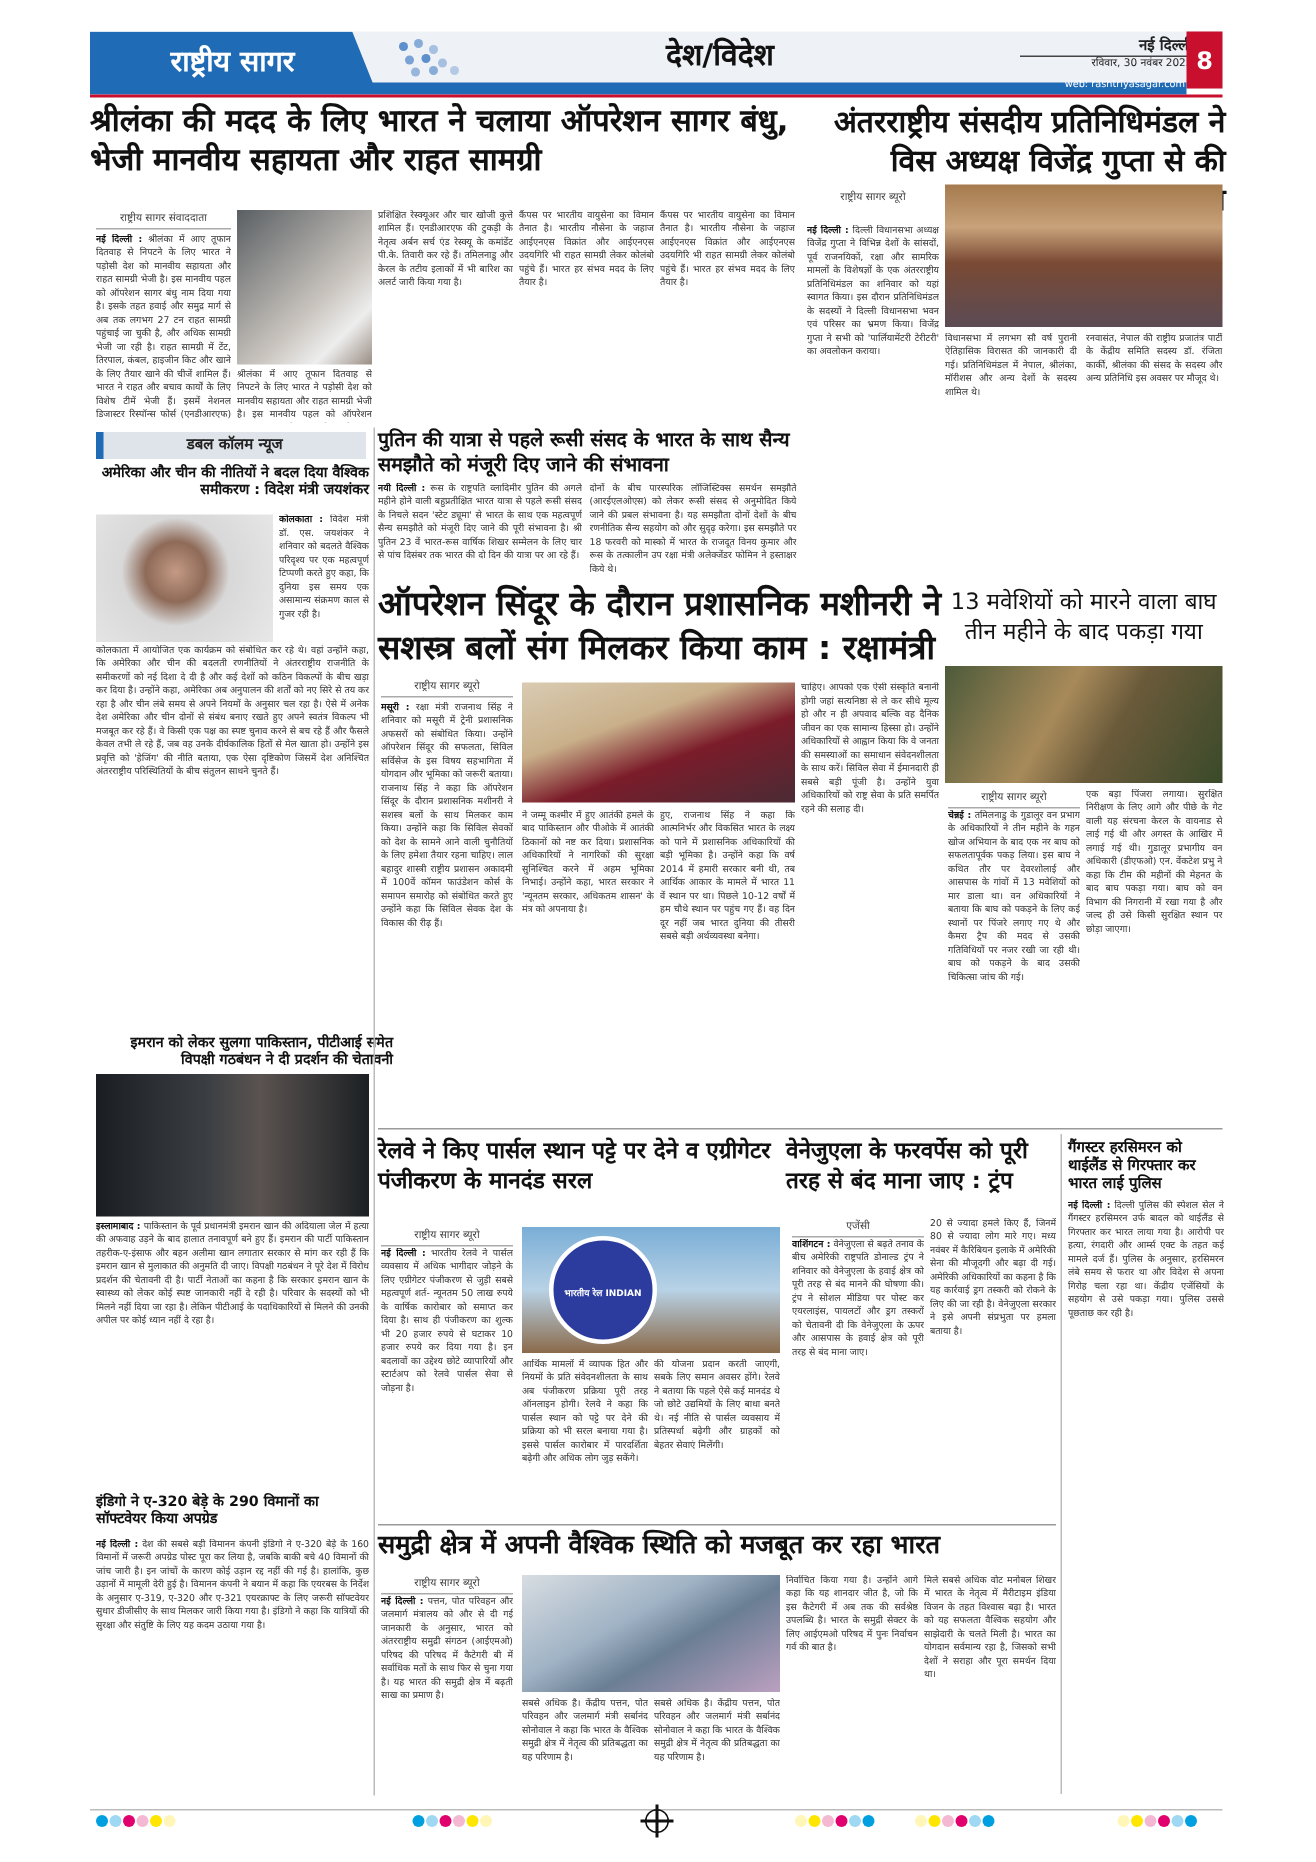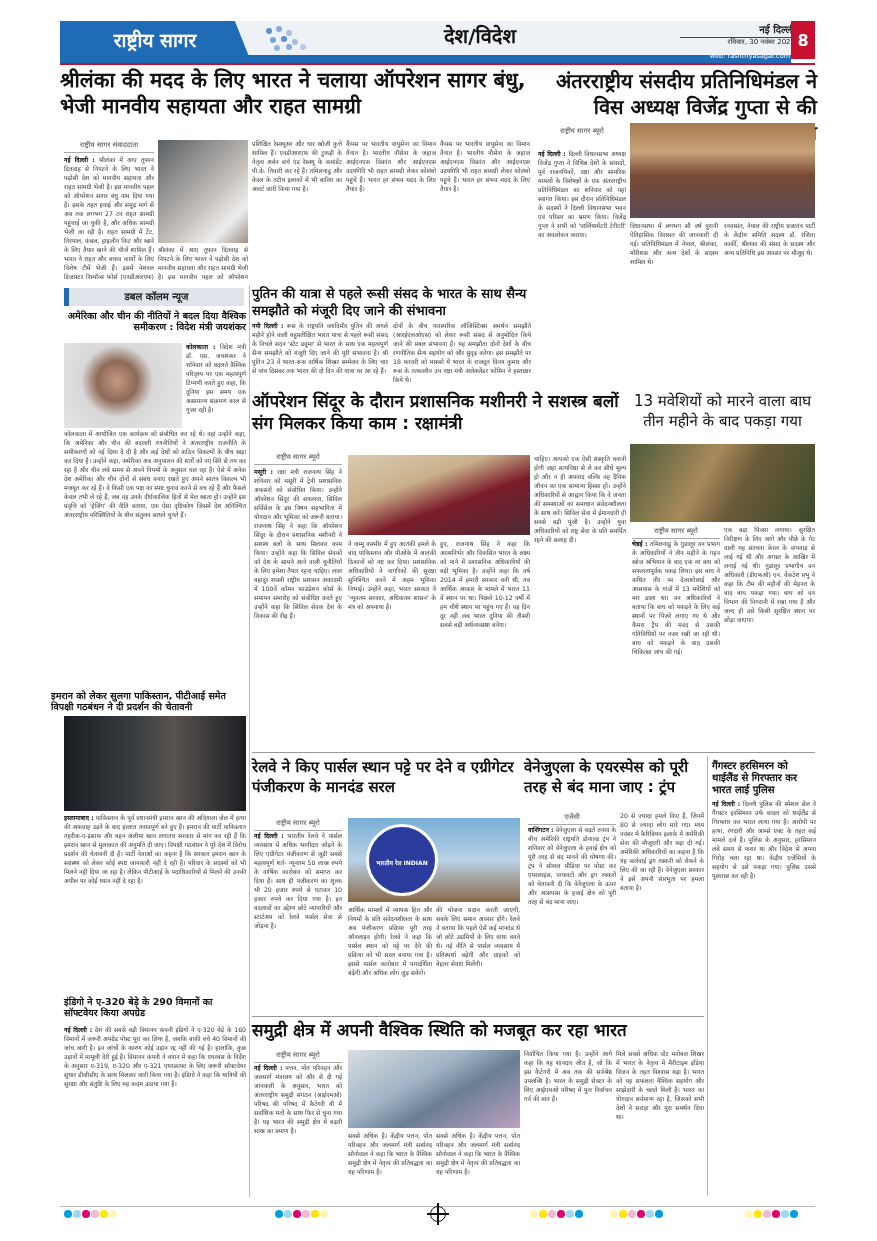--- a/index.html
+++ b/index.html
@@ -66,33 +66,33 @@
 <div class="abs photo" style="left:630px;top:123px;width:185px;height:95px;background:linear-gradient(180deg,#a57a4e 0%,#c8a27a 30%,#7a4a34 55%,#5b4b55 100%)"></div>
 <div class="abs body" style="left:630px;top:222px;width:88px;height:168px">विधानसभा में लगभग सौ वर्ष पुरानी ऐतिहासिक विरासत की जानकारी दी गई। प्रतिनिधिमंडल में नेपाल, श्रीलंका, मॉरीशस और अन्य देशों के सदस्य शामिल थे।</div>
 <div class="abs body" style="left:724px;top:222px;width:91px;height:168px">रनवासंत, नेपाल की राष्ट्रीय प्रजातंत्र पार्टी के केंद्रीय समिति सदस्य डॉ. रंजिता कार्की, श्रीलंका की संसद के सदस्य और अन्य प्रतिनिधि इस अवसर पर मौजूद थे।</div>
 
 <div class="abs dcbar">डबल कॉलम न्यूज</div>
 <div class="abs h1" style="left:64px;top:310px;width:182px;font-size:9.5px;text-align:right">अमेरिका और चीन की नीतियों ने बदल दिया वैश्विक समीकरण : विदेश मंत्री जयशंकर</div>
 <div class="abs photo" style="left:64px;top:343px;width:118px;height:85px;background:radial-gradient(circle at 45% 45%,#c49a84 0,#8e6a58 25%,#d8d8d8 45%,#e8e8e8 100%)"></div>
 <div class="abs body" style="left:186px;top:343px;width:60px;height:85px"><b>कोलकाता :</b> <span>विदेश मंत्री डॉ. एस. जयशंकर ने शनिवार को बदलते वैश्विक परिदृश्य पर एक महत्वपूर्ण टिप्पणी करते हुए कहा, कि दुनिया इस समय एक असामान्य संक्रमण काल से गुजर रही है।</span></div>
 <div class="abs body" style="left:64px;top:430px;width:182px;height:258px">कोलकाता में आयोजित एक कार्यक्रम को संबोधित कर रहे थे। वहां उन्होंने कहा, कि अमेरिका और चीन की बदलती रणनीतियों ने अंतरराष्ट्रीय राजनीति के समीकरणों को नई दिशा दे दी है और कई देशों को कठिन विकल्पों के बीच खड़ा कर दिया है। उन्होंने कहा, अमेरिका अब अनुपालन की शर्तों को नए सिरे से तय कर रहा है और चीन लंबे समय से अपने नियमों के अनुसार चल रहा है। ऐसे में अनेक देश अमेरिका और चीन दोनों से संबंध बनाए रखते हुए अपने स्वतंत्र विकल्प भी मजबूत कर रहे हैं। वे किसी एक पक्ष का स्पष्ट चुनाव करने से बच रहे हैं और फैसले केवल तभी ले रहे हैं, जब वह उनके दीर्घकालिक हितों से मेल खाता हो। उन्होंने इस प्रवृत्ति को 'हेजिंग' की नीति बताया, एक ऐसा दृष्टिकोण जिसमें देश अनिश्चित अंतरराष्ट्रीय परिस्थितियों के बीच संतुलन साधने चुनते हैं।</div>
 
-<div class="abs h1" style="left:51px;top:690px;width:182px;font-size:9.5px;text-align:left">इमरान को लेकर सुलगा पाकिस्तान, पीटीआई समेत विपक्षी गठबंधन ने दी प्रदर्शन की चेतावनी</div>
+<div class="abs h1" style="left:80px;top:690px;width:182px;font-size:9.5px;text-align:right">इमरान को लेकर सुलगा पाकिस्तान, पीटीआई समेत विपक्षी गठबंधन ने दी प्रदर्शन की चेतावनी</div>
 <div class="abs photo" style="left:64px;top:716px;width:182px;height:95px;background:linear-gradient(90deg,#1a1e22,#3a3e42 40%,#5a5350 60%,#1c2024)"></div>
 <div class="abs body" style="left:64px;top:814px;width:182px;height:180px"><b>इस्लामाबाद :</b> <span>पाकिस्तान के पूर्व प्रधानमंत्री इमरान खान की अदियाला जेल में हत्या की अफवाह उड़ने के बाद हालात तनावपूर्ण बने हुए हैं। इमरान की पार्टी पाकिस्तान तहरीक-ए-इंसाफ और बहन अलीमा खान लगातार सरकार से मांग कर रही हैं कि इमरान खान से मुलाकात की अनुमति दी जाए। विपक्षी गठबंधन ने पूरे देश में विरोध प्रदर्शन की चेतावनी दी है। पार्टी नेताओं का कहना है कि सरकार इमरान खान के स्वास्थ्य को लेकर कोई स्पष्ट जानकारी नहीं दे रही है। परिवार के सदस्यों को भी मिलने नहीं दिया जा रहा है। लेकिन पीटीआई के पदाधिकारियों से मिलने की उनकी अपील पर कोई ध्यान नहीं दे रहा है।</span></div>
 
 <div class="abs h1" style="left:64px;top:996px;width:182px;font-size:9.5px;text-align:left">इंडिगो ने ए-320 बेड़े के 290 विमानों का सॉफ्टवेयर किया अपग्रेड</div>
 <div class="abs body" style="left:64px;top:1026px;width:182px;height:168px"><b>नई दिल्ली :</b> <span>देश की सबसे बड़ी विमानन कंपनी इंडिगो ने ए-320 बेड़े के 160 विमानों में जरूरी अपग्रेड पोस्ट पूरा कर लिया है, जबकि बाकी बचे 40 विमानों की जांच जारी है। इन जांचों के कारण कोई उड़ान रद्द नहीं की गई है। हालांकि, कुछ उड़ानों में मामूली देरी हुई है। विमानन कंपनी ने बयान में कहा कि एयरबस के निर्देश के अनुसार ए-319, ए-320 और ए-321 एयरक्राफ्ट के लिए जरूरी सॉफ्टवेयर सुधार डीजीसीए के साथ मिलकर जारी किया गया है। इंडिगो ने कहा कि यात्रियों की सुरक्षा और संतुष्टि के लिए यह कदम उठाया गया है।</span></div>
 <div class="abs vline" style="left:249px;top:285px;height:912px"></div>
 
 <div class="abs h1" style="left:252px;top:286px;width:280px;font-size:13px;line-height:1.3">पुतिन की यात्रा से पहले रूसी संसद के भारत के साथ सैन्य समझौते को मंजूरी दिए जाने की संभावना</div>
 <div class="abs body" style="left:252px;top:322px;width:136px;height:64px"><b>नयी दिल्ली :</b> <span>रूस के राष्ट्रपति व्लादिमीर पुतिन की अगले महीने होने वाली बहुप्रतीक्षित भारत यात्रा से पहले रूसी संसद के निचले सदन 'स्टेट ड्यूमा' से भारत के साथ एक महत्वपूर्ण सैन्य समझौते को मंजूरी दिए जाने की पूरी संभावना है। श्री पुतिन 23 वें भारत-रूस वार्षिक शिखर सम्मेलन के लिए चार से पांच दिसंबर तक भारत की दो दिन की यात्रा पर आ रहे हैं।</span></div>
 <div class="abs body" style="left:393px;top:322px;width:138px;height:64px">दोनों के बीच पारस्परिक लॉजिस्टिक्स समर्थन समझौते (आरईएलओएस) को लेकर रूसी संसद से अनुमोदित किये जाने की प्रबल संभावना है। यह समझौता दोनों देशों के बीच रणनीतिक सैन्य सहयोग को और सुदृढ़ करेगा। इस समझौते पर 18 फरवरी को मास्को में भारत के राजदूत विनय कुमार और रूस के तत्कालीन उप रक्षा मंत्री अलेक्जेंडर फोमिन ने हस्ताक्षर किये थे।</div>
 
-<div class="abs h1" style="left:252px;top:390px;width:378px;font-size:17px;line-height:1.3">ऑपरेशन सिंदूर के दौरान प्रशासनिक मशीनरी ने सशस्त्र बलों संग मिलकर किया काम : रक्षामंत्री</div>
+<div class="abs h1" style="left:252px;top:390px;width:378px;font-size:22px;line-height:1.3">ऑपरेशन सिंदूर के दौरान प्रशासनिक मशीनरी ने सशस्त्र बलों संग मिलकर किया काम : रक्षामंत्री</div>
 <div class="abs byline" style="left:254px;top:452px;width:88px">राष्ट्रीय सागर ब्यूरो</div>
 <div class="abs body" style="left:254px;top:468px;width:88px;height:280px"><b>मसूरी :</b> <span>रक्षा मंत्री राजनाथ सिंह ने शनिवार को मसूरी में ट्रेनी प्रशासनिक अफसरों को संबोधित किया। उन्होंने ऑपरेशन सिंदूर की सफलता, सिविल सर्विसेज के इस विषय सहभागिता में योगदान और भूमिका को जरूरी बताया। राजनाथ सिंह ने कहा कि ऑपरेशन सिंदूर के दौरान प्रशासनिक मशीनरी ने सशस्त्र बलों के साथ मिलकर काम किया। उन्होंने कहा कि सिविल सेवकों को देश के सामने आने वाली चुनौतियों के लिए हमेशा तैयार रहना चाहिए। लाल बहादुर शास्त्री राष्ट्रीय प्रशासन अकादमी में 100वें कॉमन फाउंडेशन कोर्स के समापन समारोह को संबोधित करते हुए उन्होंने कहा कि सिविल सेवक देश के विकास की रीढ़ हैं।</span></div>
 <div class="abs photo" style="left:348px;top:455px;width:182px;height:80px;background:linear-gradient(160deg,#d9cbb2 0,#c9b08a 35%,#7b1c2a 60%,#4a2b35 100%)"></div>
 <div class="abs body" style="left:348px;top:540px;width:88px;height:208px">ने जम्मू कश्मीर में हुए आतंकी हमले के बाद पाकिस्तान और पीओके में आतंकी ठिकानों को नष्ट कर दिया। प्रशासनिक अधिकारियों ने नागरिकों की सुरक्षा सुनिश्चित करने में अहम भूमिका निभाई। उन्होंने कहा, भारत सरकार ने 'न्यूनतम सरकार, अधिकतम शासन' के मंत्र को अपनाया है।</div>
 <div class="abs body" style="left:440px;top:540px;width:90px;height:208px">हुए, राजनाथ सिंह ने कहा कि आत्मनिर्भर और विकसित भारत के लक्ष्य को पाने में प्रशासनिक अधिकारियों की बड़ी भूमिका है। उन्होंने कहा कि वर्ष 2014 में हमारी सरकार बनी थी, तब आर्थिक आकार के मामले में भारत 11 वें स्थान पर था। पिछले 10-12 वर्षों में हम चौथे स्थान पर पहुंच गए हैं। वह दिन दूर नहीं जब भारत दुनिया की तीसरी सबसे बड़ी अर्थव्यवस्था बनेगा।</div>
 <div class="abs body" style="left:534px;top:455px;width:92px;height:293px">चाहिए। आपको एक ऐसी संस्कृति बनानी होगी जहां सत्यनिष्ठा से ले कर सीधे मूल्य हो और न ही अपवाद बल्कि वह दैनिक जीवन का एक सामान्य हिस्सा हो। उन्होंने अधिकारियों से आह्वान किया कि वे जनता की समस्याओं का समाधान संवेदनशीलता के साथ करें। सिविल सेवा में ईमानदारी ही सबसे बड़ी पूंजी है। उन्होंने युवा अधिकारियों को राष्ट्र सेवा के प्रति समर्पित रहने की सलाह दी।</div>
 
 <div class="abs h1" style="left:630px;top:392px;width:185px;font-size:15px;font-weight:normal;line-height:1.3;text-align:center">13 मवेशियों को मारने वाला बाघ तीन महीने के बाद पकड़ा गया</div>
 <div class="abs photo" style="left:630px;top:444px;width:185px;height:78px;background:linear-gradient(120deg,#4c5a3a 0,#a88a5a 40%,#6a5a3a 60%,#3a4a2a 100%)"></div>
 <div class="abs byline" style="left:632px;top:526px;width:88px">राष्ट्रीय सागर ब्यूरो</div>
@@ -103,21 +103,21 @@
 
 <div class="abs h1" style="left:252px;top:758px;width:270px;font-size:15px;font-weight:bold;line-height:1.3">रेलवे ने किए पार्सल स्थान पट्टे पर देने व एग्रीगेटर पंजीकरण के मानदंड सरल</div>
 <div class="abs byline" style="left:254px;top:818px;width:88px">राष्ट्रीय सागर ब्यूरो</div>
 <div class="abs body" style="left:254px;top:832px;width:88px;height:180px"><b>नई दिल्ली :</b> <span>भारतीय रेलवे ने पार्सल व्यवसाय में अधिक भागीदार जोड़ने के लिए एग्रीगेटर पंजीकरण से जुड़ी सबसे महत्वपूर्ण शर्त- न्यूनतम 50 लाख रुपये के वार्षिक कारोबार को समाप्त कर दिया है। साथ ही पंजीकरण का शुल्क भी 20 हजार रुपये से घटाकर 10 हजार रुपये कर दिया गया है। इन बदलावों का उद्देश्य छोटे व्यापारियों और स्टार्टअप को रेलवे पार्सल सेवा से जोड़ना है।</span></div>
 <div class="abs photo" style="left:348px;top:818px;width:172px;height:84px;background:linear-gradient(180deg,#7aaed6 0,#b8d2e6 50%,#8a6a4a 100%)">
   <div style="position:absolute;left:18px;top:6px;width:72px;height:72px;border-radius:50%;background:#2b3c9e;border:3px solid #fff;color:#fff;font-size:6px;font-weight:bold;text-align:center;line-height:72px">भारतीय रेल INDIAN RAILWAYS</div>
 </div>
 <div class="abs body" style="left:348px;top:906px;width:84px;height:106px">आर्थिक मामलों में व्यापक हित और नियमों के प्रति संवेदनशीलता के साथ अब पंजीकरण प्रक्रिया पूरी तरह ऑनलाइन होगी। रेलवे ने कहा कि पार्सल स्थान को पट्टे पर देने की प्रक्रिया को भी सरल बनाया गया है। इससे पार्सल कारोबार में पारदर्शिता बढ़ेगी और अधिक लोग जुड़ सकेंगे।</div>
 <div class="abs body" style="left:436px;top:906px;width:84px;height:106px">की योजना प्रदान करती जाएगी, सबके लिए समान अवसर होंगे। रेलवे ने बताया कि पहले ऐसे कई मानदंड थे जो छोटे उद्यमियों के लिए बाधा बनते थे। नई नीति से पार्सल व्यवसाय में प्रतिस्पर्धा बढ़ेगी और ग्राहकों को बेहतर सेवाएं मिलेंगी।</div>
 
-<div class="abs h1" style="left:524px;top:758px;width:178px;font-size:15px;line-height:1.3">वेनेजुएला के एयरस्पेस को पूरी तरह से बंद माना जाए : ट्रंप</div>
+<div class="abs h1" style="left:524px;top:758px;width:178px;font-size:15px;line-height:1.3">वेनेजुएला के फरवर्पेस को पूरी तरह से बंद माना जाए : ट्रंप</div>
 <div class="abs byline" style="left:528px;top:812px;width:88px">एजेंसी</div>
 <div class="abs body" style="left:528px;top:826px;width:88px;height:186px"><b>वाशिंगटन :</b> <span>वेनेजुएला से बढ़ते तनाव के बीच अमेरिकी राष्ट्रपति डोनाल्ड ट्रंप ने शनिवार को वेनेजुएला के हवाई क्षेत्र को पूरी तरह से बंद मानने की घोषणा की। ट्रंप ने सोशल मीडिया पर पोस्ट कर एयरलाइंस, पायलटों और ड्रग तस्करों को चेतावनी दी कि वेनेजुएला के ऊपर और आसपास के हवाई क्षेत्र को पूरी तरह से बंद माना जाए।</span></div>
 <div class="abs body" style="left:620px;top:812px;width:84px;height:200px">20 से ज्यादा हमले किए हैं, जिनमें 80 से ज्यादा लोग मारे गए। मध्य नवंबर में कैरिबियन इलाके में अमेरिकी सेना की मौजूदगी और बढ़ा दी गई। अमेरिकी अधिकारियों का कहना है कि यह कार्रवाई ड्रग तस्करी को रोकने के लिए की जा रही है। वेनेजुएला सरकार ने इसे अपनी संप्रभुता पर हमला बताया है।</div>
 
 <div class="abs vline" style="left:707px;top:756px;height:440px"></div>
 <div class="abs h1" style="left:712px;top:760px;width:104px;font-size:10px;text-align:left">गैंगस्टर हरसिमरन को थाईलैंड से गिरफ्तार कर भारत लाई पुलिस</div>
 <div class="abs body" style="left:712px;top:800px;width:104px;height:395px"><b>नई दिल्ली :</b> <span>दिल्ली पुलिस की स्पेशल सेल ने गैंगस्टर हरसिमरन उर्फ बादल को थाईलैंड से गिरफ्तार कर भारत लाया गया है। आरोपी पर हत्या, रंगदारी और आर्म्स एक्ट के तहत कई मामले दर्ज हैं। पुलिस के अनुसार, हरसिमरन लंबे समय से फरार था और विदेश से अपना गिरोह चला रहा था। केंद्रीय एजेंसियों के सहयोग से उसे पकड़ा गया। पुलिस उससे पूछताछ कर रही है।</span></div>
 
 <div class="abs hline" style="left:252px;top:1016px;width:452px"></div>
 <div class="abs h1" style="left:252px;top:1020px;width:452px;font-size:17px">समुद्री क्षेत्र में अपनी वैश्विक स्थिति को मजबूत कर रहा भारत</div>

